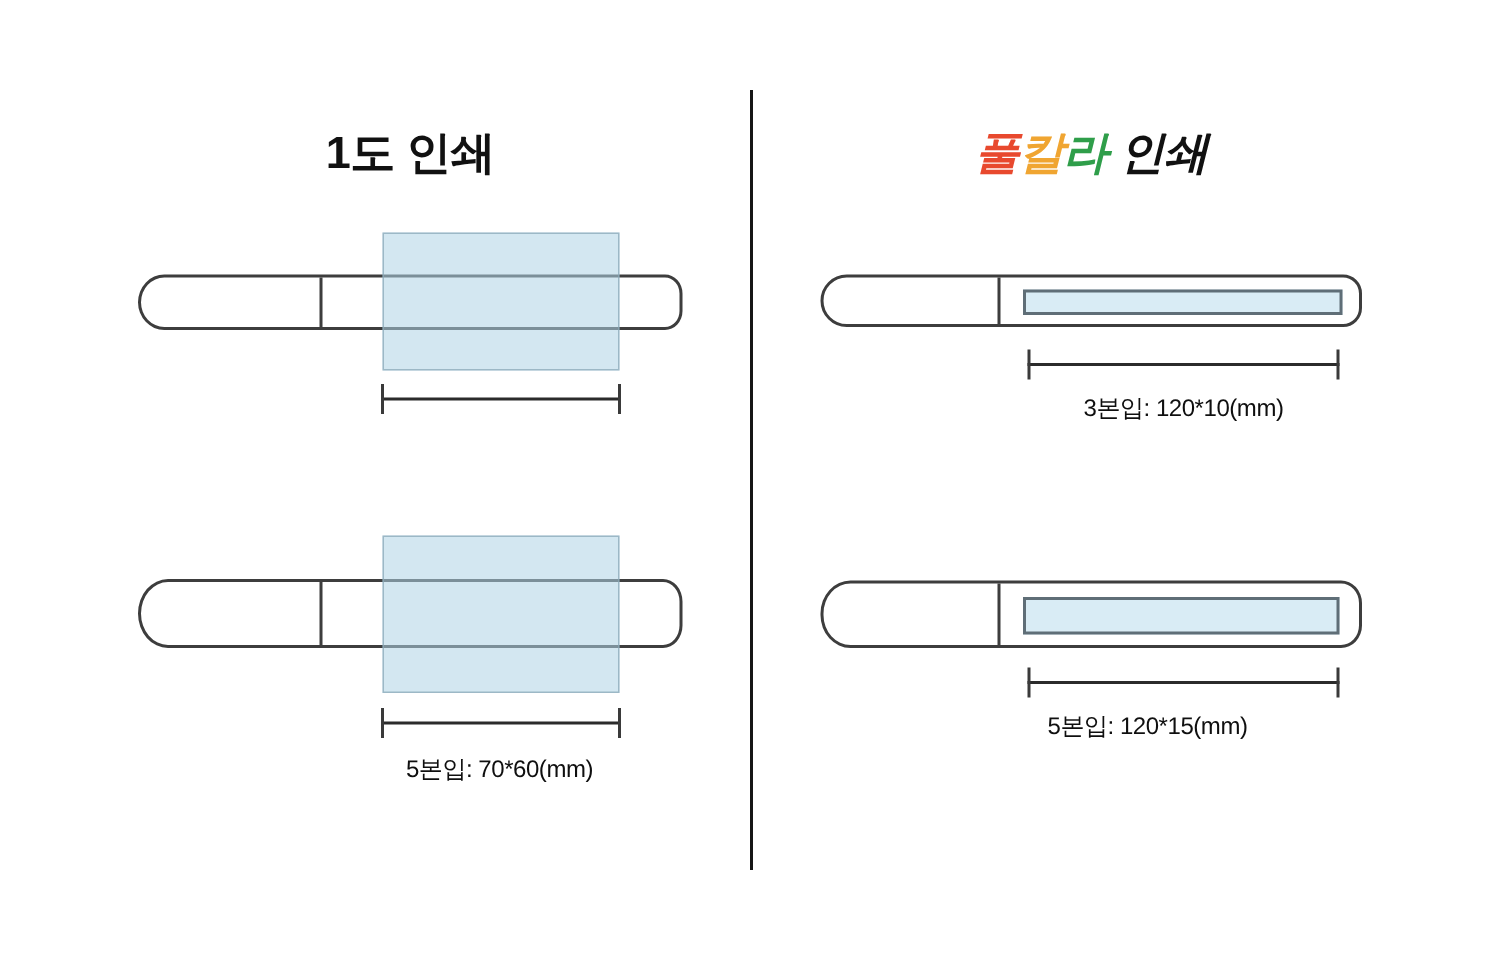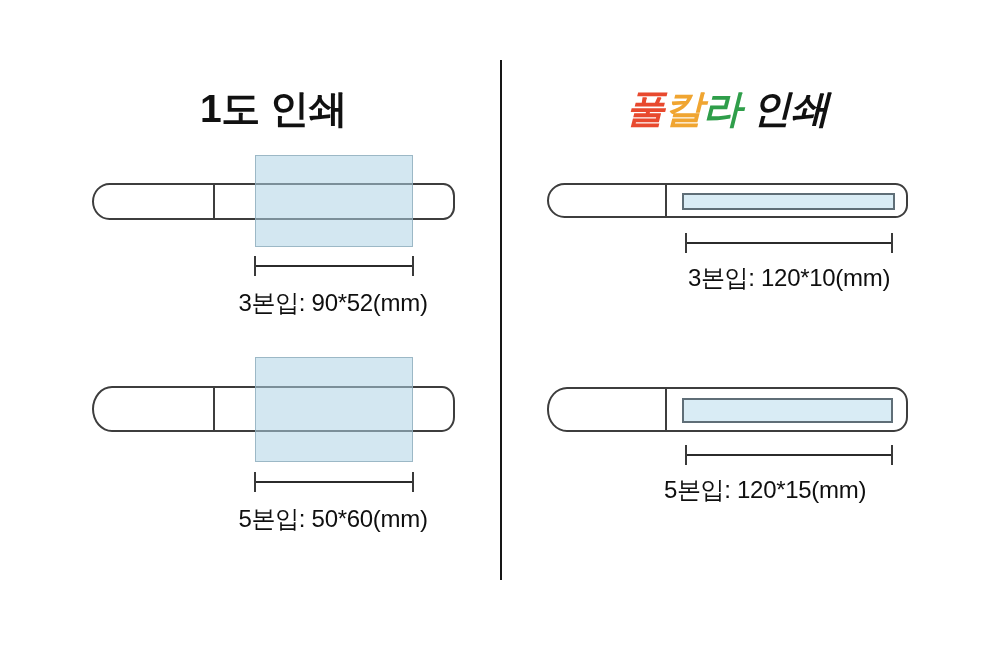--- a/index.html
+++ b/index.html
@@ -6,21 +6,21 @@
   body{font-family:"Liberation Sans","DejaVu Sans",sans-serif;}
   #canvas{
     position:relative;width:1000px;height:646px;background:#ffffff;
     overflow:hidden;margin:0 auto;
   }
   
   .v-divider{position:absolute;left:500px;top:60px;width:2px;height:520px;background:#161616;}
 
   
   .section-title{
-    position:absolute;text-align:center;font-size:39px;font-weight:700;
+    position:absolute;text-align:center;font-size:30px;font-weight:700;
     color:#111111;letter-spacing:-0.5px;white-space:nowrap;
   }
   .title-left{left:92px;top:82px;width:363px;}
   .title-right{left:547px;top:82px;width:361px;font-style:italic;}
 
   
   .pen{
     position:absolute;box-sizing:border-box;background:#ffffff;
     border:2px solid #3d3d3d;
   }
@@ -60,21 +60,21 @@
   .ta-l{left:254px;top:256px;} .ta-r{left:412px;top:256px;}
   .dl-b{left:254px;top:481px;width:160px;}
   .tb-l{left:254px;top:472px;} .tb-r{left:412px;top:472px;}
   .dl-c{left:685px;top:242px;width:208px;}
   .tc-l{left:685px;top:233px;} .tc-r{left:891px;top:233px;}
   .dl-d{left:685px;top:454px;width:208px;}
   .td-l{left:685px;top:445px;} .td-r{left:891px;top:445px;}
 
   
   .dim-label{
-    position:absolute;text-align:center;font-size:24px;font-weight:500;
+    position:absolute;text-align:center;font-size:16px;font-weight:500;
     color:#0f0f0f;letter-spacing:-0.3px;white-space:nowrap;
   }
   .lbl-a{left:233px;top:287px;width:200px;}
   .lbl-b{left:233px;top:503px;width:200px;}
   .lbl-c{left:679px;top:262px;width:220px;}
   .lbl-d{left:655px;top:474px;width:220px;}
 </style>
 </head>
 <body>
 
@@ -83,29 +83,28 @@
   <div class="v-divider"></div>
 
   <div class="section-title title-left">1도 인쇄</div>
 
   <div class="pen pen-a"></div>
   <div class="cap-line cap-a"></div>
   <div class="print-square square-a"></div>
   <div class="dim-line dl-a"></div>
   <div class="dim-tick ta-l"></div>
   <div class="dim-tick ta-r"></div>
-  <div class="dim-label lbl-a">3본입: 90*52(mm)</div>
 
   <div class="pen pen-b"></div>
   <div class="cap-line cap-b"></div>
   <div class="print-square square-b"></div>
   <div class="dim-line dl-b"></div>
   <div class="dim-tick tb-l"></div>
   <div class="dim-tick tb-r"></div>
-  <div class="dim-label lbl-b">5본입: 50*60(mm)</div>
+  <div class="dim-label lbl-b">5본입: 70*60(mm)</div>
 
   <div class="section-title title-right">
     <span style="color: rgb(232, 73, 46);">풀</span><span style="color: rgb(240, 165, 49);">칼</span><span style="color: rgb(47, 158, 74);">라</span><span style="color: rgb(17, 17, 17);"> 인쇄</span>
   </div>
 
   <div class="pen pen-c"></div>
   <div class="cap-line cap-c"></div>
   <div class="print-bar bar-c"></div>
   <div class="dim-line dl-c"></div>
   <div class="dim-tick tc-l"></div>

